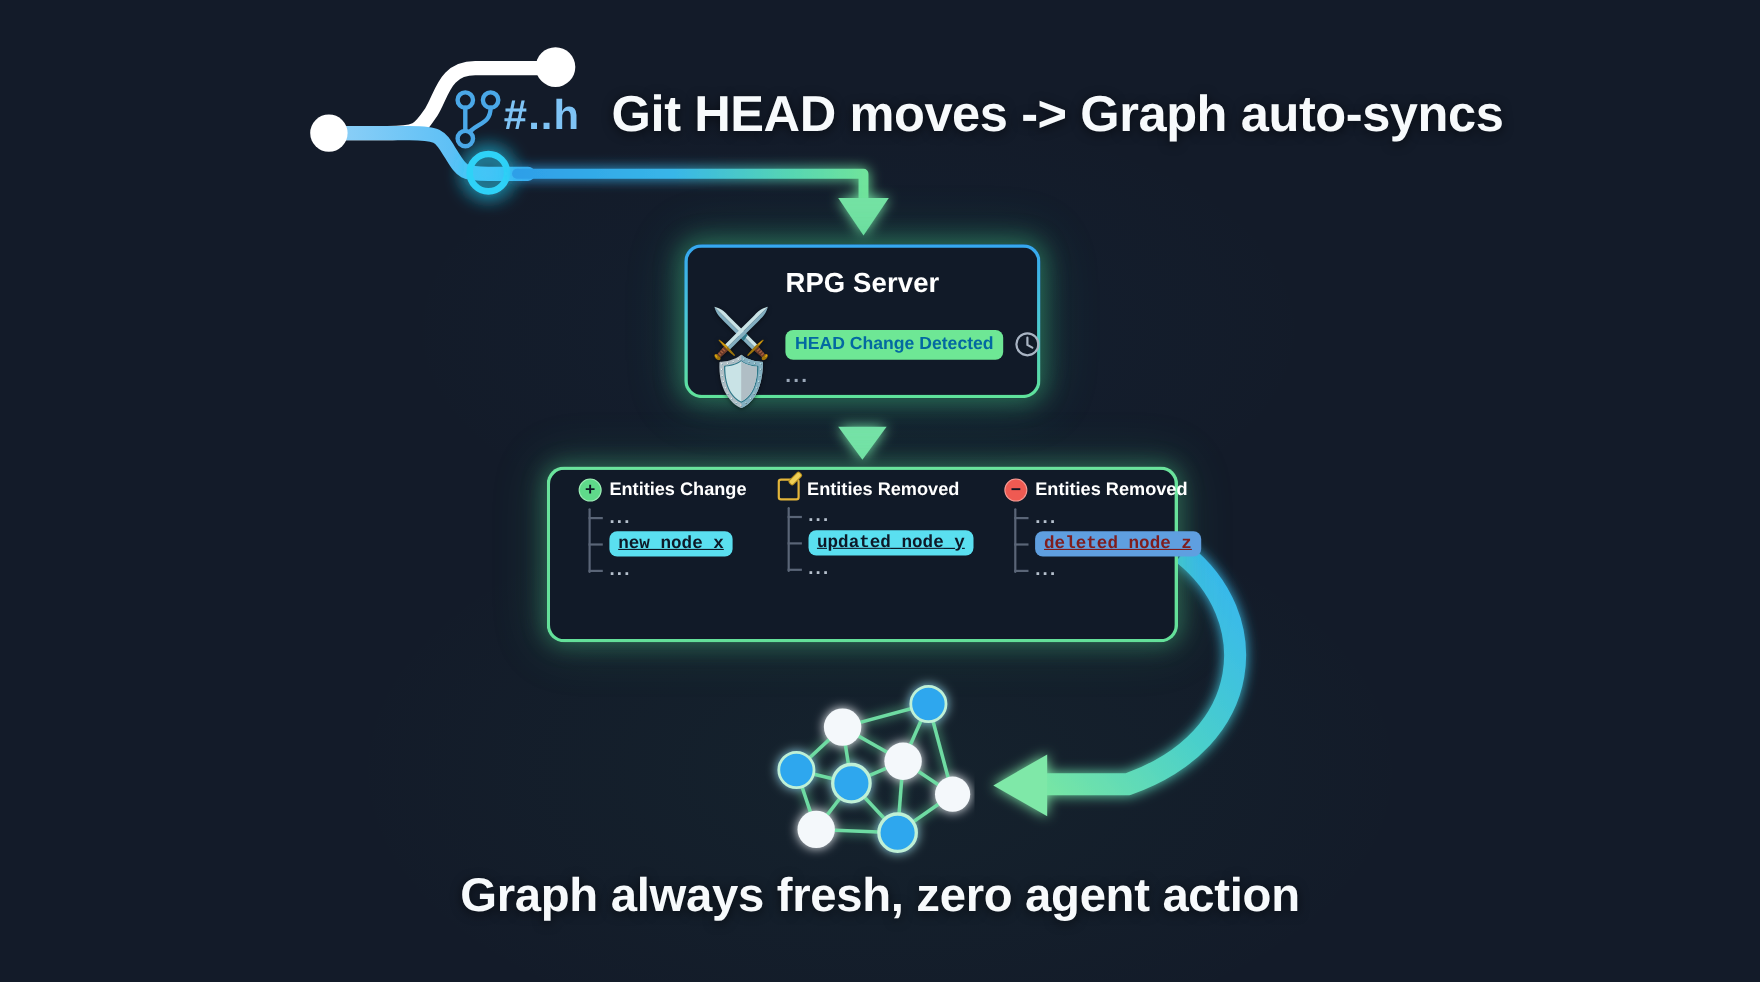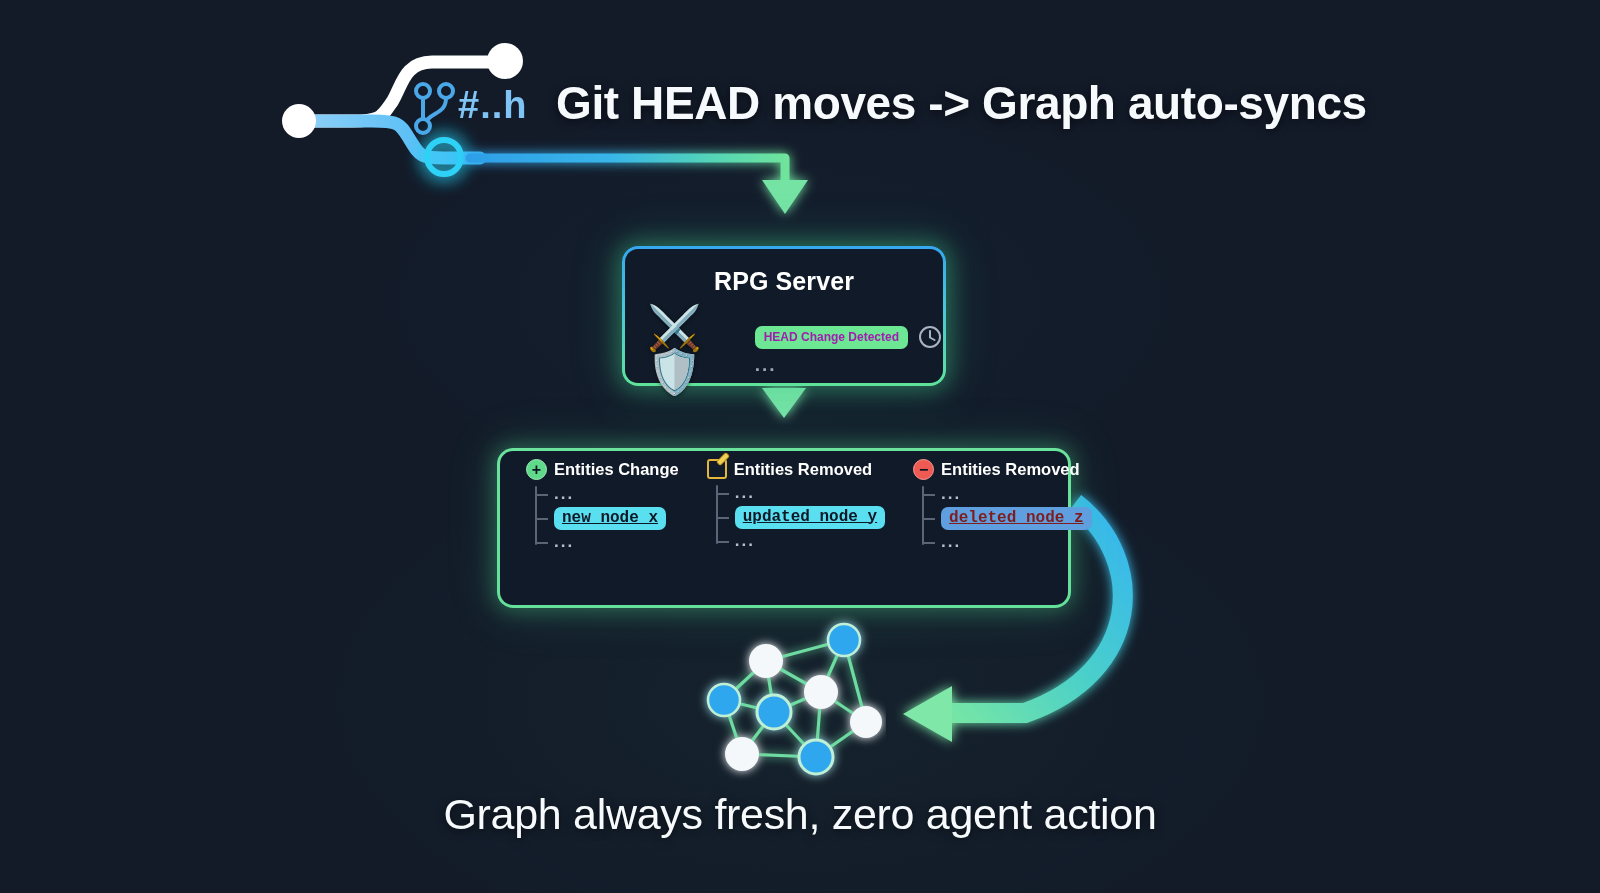--- a/index.html
+++ b/index.html
@@ -36,21 +36,20 @@
     color: #7fc4f5;
     letter-spacing: 1px;
     font-family: "Liberation Sans", sans-serif;
   }
 
   
   .node-box {
     position: absolute;
     border-radius: 16px;
     background: #101725;
-    margin-top: 24px;
   }
   #rpg-box {
     left: 622px; top: 222px;
     width: 324px; height: 140px;
     border: 3px solid transparent;
     background:
       linear-gradient(#111a28, #111a28) padding-box,
       linear-gradient(180deg, #35a7f0 0%, #49c6d8 45%, #5fe39a 100%) border-box;
     box-shadow: 0 0 22px 4px rgba(70, 215, 140, 0.38),
                 0 0 46px 10px rgba(50, 180, 130, 0.16);
@@ -81,23 +80,23 @@
     display: flex;
     align-items: center;
     margin-top: 10px;
     padding-left: 22px;
   }
   #rpg-emoji { font-size: 44px; line-height: 1; filter: drop-shadow(0 1px 2px rgba(0,0,0,.5)); }
   #rpg-right { margin-left: 12px; }
   .status-row { display: flex; align-items: center; gap: 9px; }
   #head-badge {
     background: #6ee795;
-    color: #a21caf;
+    color: #0369a1;
     font-weight: bold;
-    font-size: 12px;
+    font-size: 16px;
     padding: 4px 9px 5px;
     border-radius: 7px;
     white-space: nowrap;
   }
   #rpg-dots { color: #9aa7b8; font-size: 19px; font-weight: bold; margin-top: 4px; letter-spacing: 2px; }
 
   
   #cols {
     display: flex;
     margin-top: 8px;
@@ -150,21 +149,21 @@
   }
   .chip.cyan { background: #5adff0; }
   .chip.blue { background: #5f9fe0; color: #7f1d1d; }
   .tree-row.chiprow { height: 26px; }
 
   
   #footer {
     position: absolute;
     left: 0; right: 0; top: 790px;
     text-align: center;
-    font-size: 43px; font-weight: normal;
+    font-size: 43px; font-weight: bold;
     color: #f7fafc;
     letter-spacing: -0.3px;
     text-shadow: 0 2px 10px rgba(0,0,0,0.6);
   }
 
   
   .svg-layer { position: absolute; left: 0; top: 0; pointer-events: none; }
   #graph-layer { position: absolute; left: 676px; top: 612px; }
 </style>
 </head>

